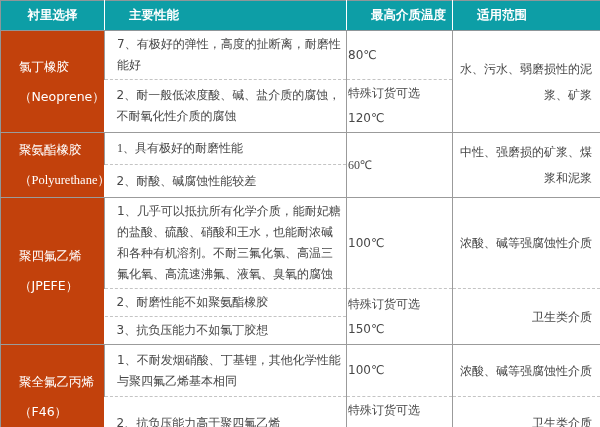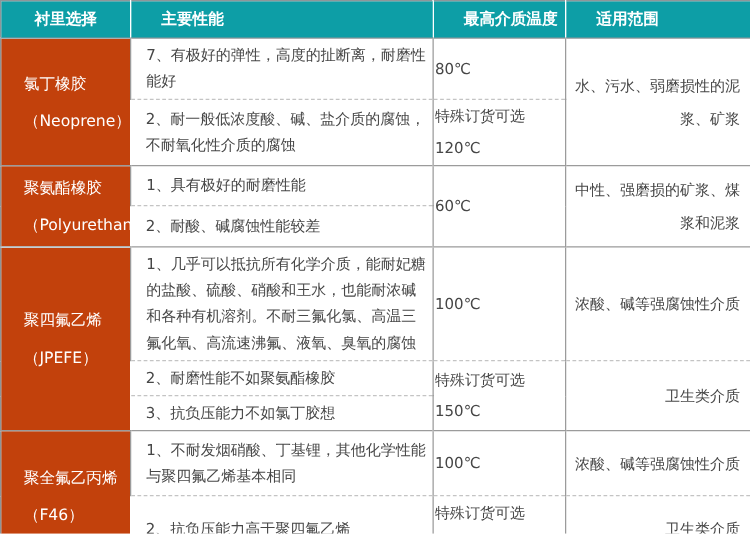--- a/index.html
+++ b/index.html
@@ -37,21 +37,21 @@
     background:#c2410c;color:#ffffff;text-align:left;
     font-size:12.5px;line-height:30px;
     border-top:1px solid #8f9699;
     padding-left:18px;
   }
   td.perf{text-align:left;padding:3px 4px 3px 12px;line-height:21px;}
   td.temp{text-align:left;line-height:25px;white-space:pre-line;}
   td.range{text-align:right;padding:0 8px 0 3px;line-height:26px;}
 
   
-  tr.h47{height:47px;} tr.h32{height:32px;} tr.h33{height:33px;}
+  tr.h47{height:47px;} tr.h32{height:32px;font-family:Liberation Serif, serif;} tr.h33{height:33px;}
   tr.h88{height:88px;} tr.h26{height:26px;} tr.h52{height:52px;} tr.h46{height:46px;}
 </style>
 </head>
 <body>
 
 <div class="page">
   <table class="spec">
     <colgroup>
         <col class="c1">
         <col class="c2">

